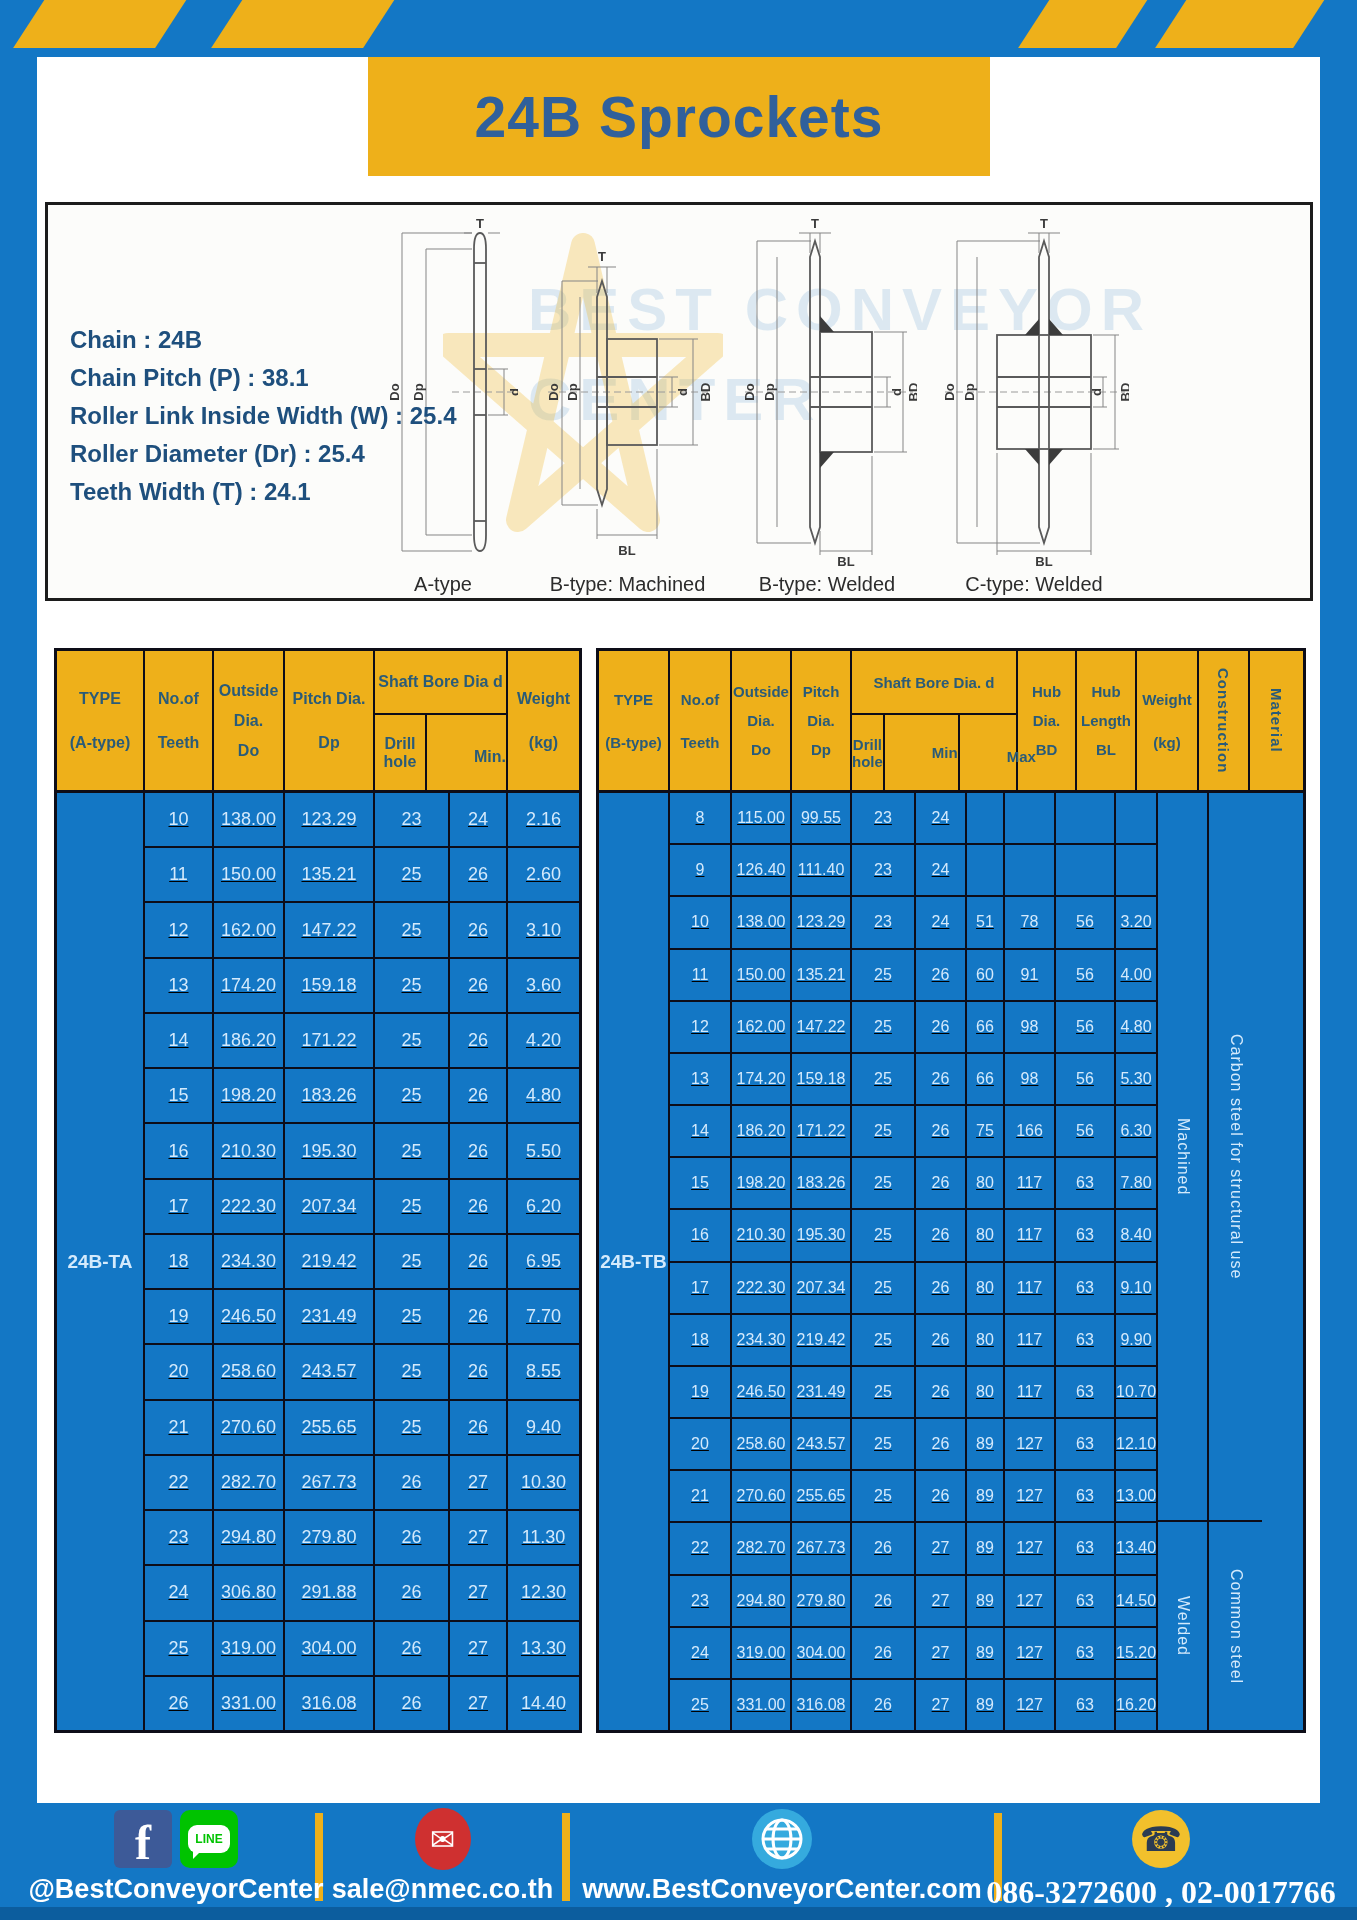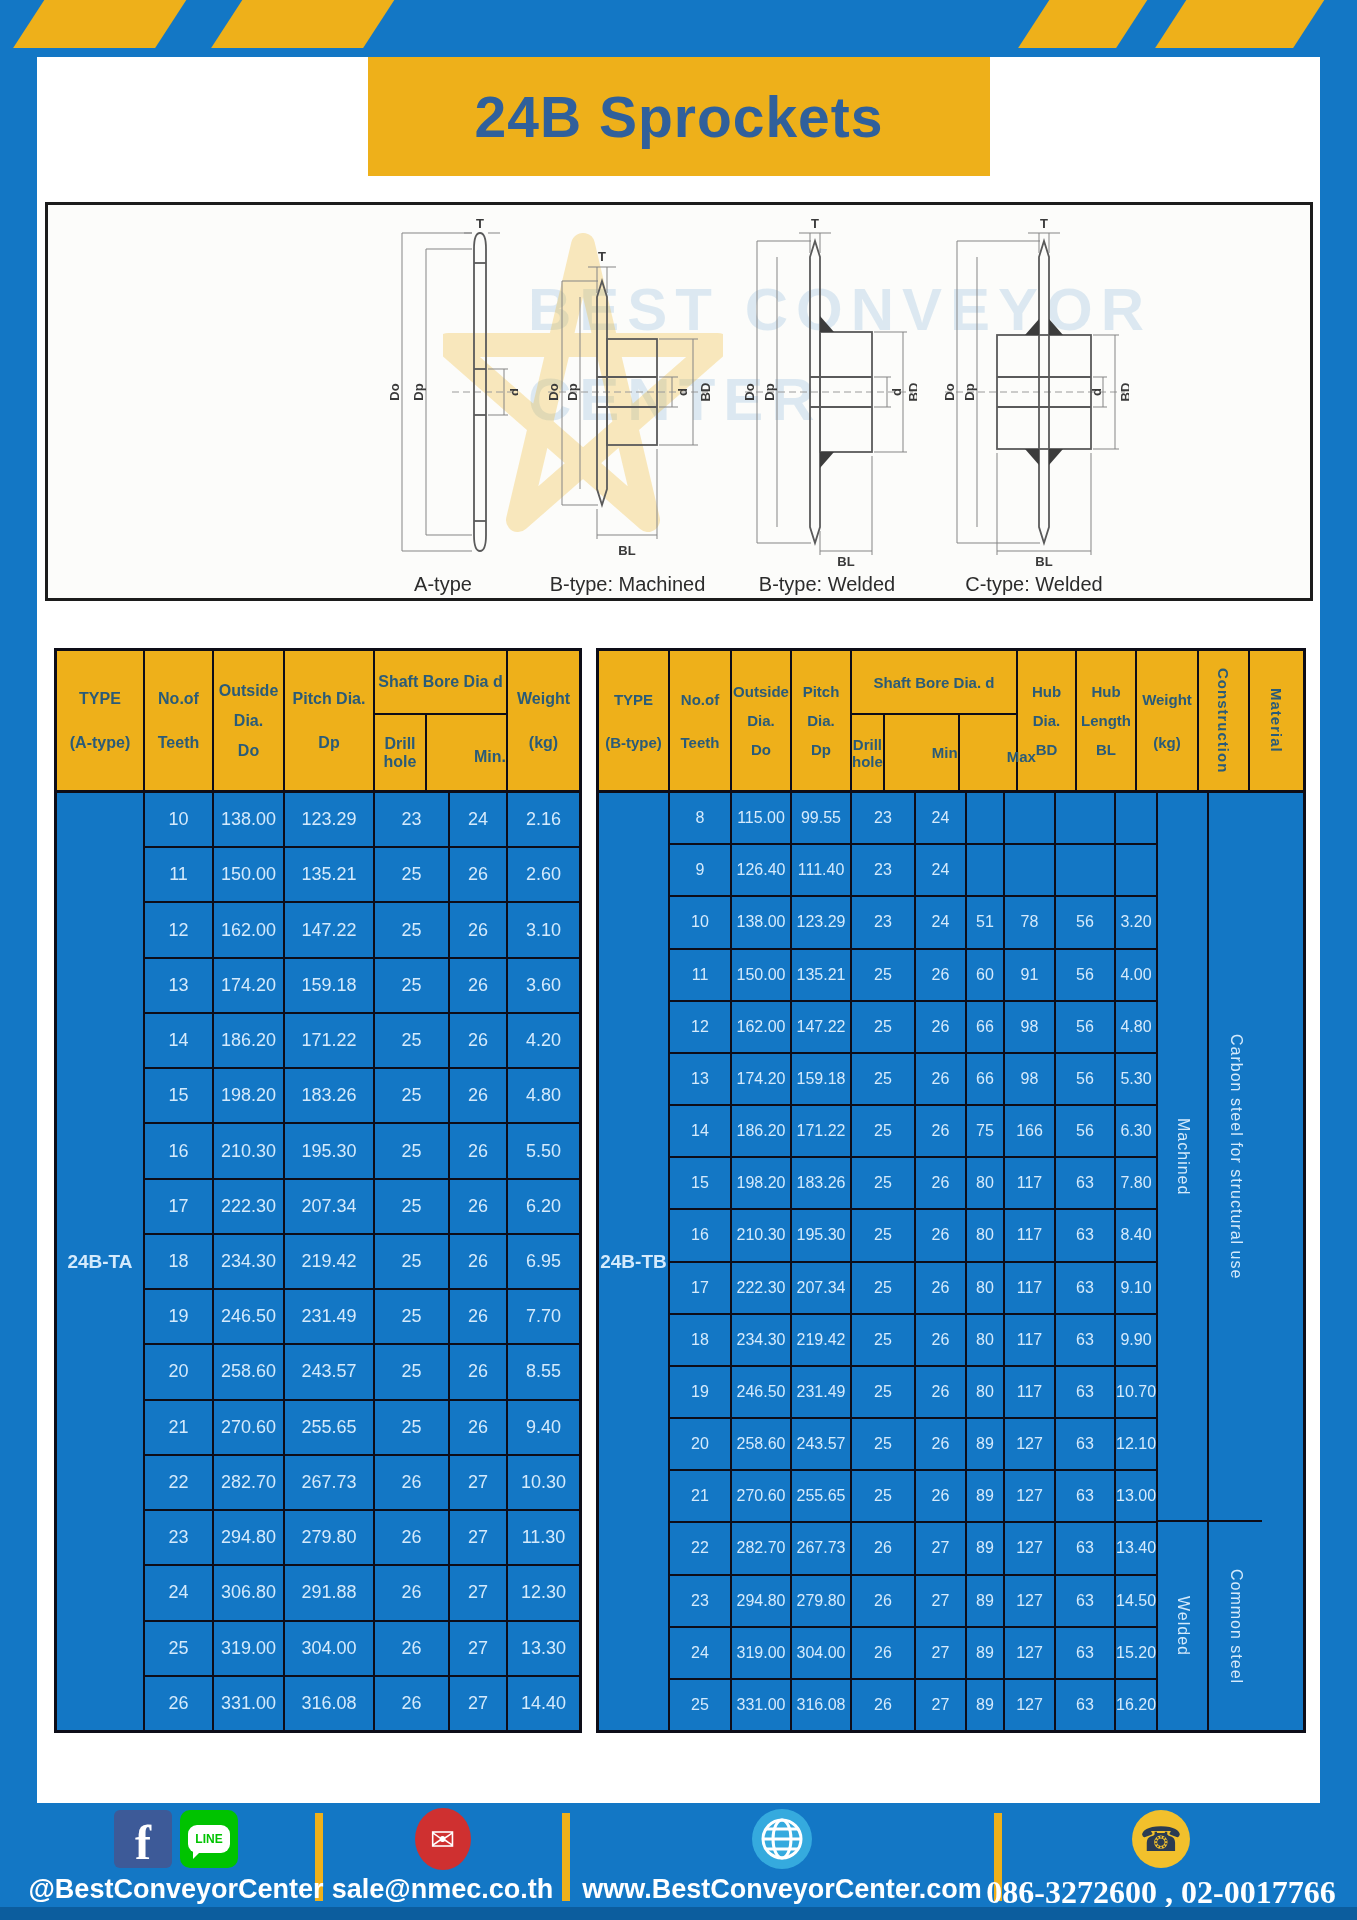--- a/index.html
+++ b/index.html
@@ -61,21 +61,21 @@
   .hgroup-label { height: 64px; display: flex; align-items: center; justify-content: center; border-bottom: 2px solid #0d0d18; font-weight: bold; color: #2a5b78; width: 100%; }
   .hgroup-sub { flex: 1; display: flex; width: 100%; gap: 47px; }
   .hsub { display: flex; align-items: center; justify-content: center; border-right: 2px solid #0d0d18; font-weight: bold; color: #2a5b78; }
   .hsub:last-child { border-right: none; margin-top: 8px; }
   .vert { writing-mode: vertical-rl; letter-spacing: 1px; }
   .tbody { height: 937px; display: flex; }
   .type-col { border-right: 2px solid #0d0d18; display: flex; align-items: center; justify-content: center;
               font-size: 19px; font-weight: bold; color: #d4eafc; }
   .rows-wrap { display: flex; flex-direction: column; border-right: 2px solid #0d0d18; }
   .tblA .rows-wrap { flex: 1; border-right: none; }
-  .row { flex: 1; display: flex; border-bottom: 2px solid #0d0d18; }
+  .row { flex: 1; display: flex; border-bottom: 2px solid #0d0d18; text-decoration: underline; }
   .row:last-child { border-bottom: none; }
   .c { border-right: 2px solid #0d0d18; display: flex; align-items: center; justify-content: center; color: #d4eafc; }
   .tblA .c { font-size: 18px; } .tblB .c { font-size: 16px; }
   .c:last-child { border-right: none; }
   
   .wA-type { width: 88px; } .cA0 { width: 69px; } .cA1 { width: 71px; } .cA2 { width: 90px; }
   .cA3 { width: 75px; } .cA4 { width: 58px; } .cA5 { flex: 1; }
   .hA-grp { width: 133px; } .hA-drill { width: 75px; } .hA-min { flex: 1; } .wA-weight { width: 71px; }
   
   .wB-type { width: 71px; } .cB0 { width: 62px; } .cB1 { width: 60px; } .cB2 { width: 60px; }
@@ -129,20 +129,27 @@
 <div class="title-box">
   <span>24B Sprockets</span>
 </div>
 
 <div class="diagram-box">
   <div class="watermark-text">BEST CONVEYOR CENTER</div>
   <svg class="watermark-logo" width="280" height="330" viewBox="0 0 280 330">
     <path d="M140,15 L205,290 L5,115 L275,115 L75,290 Z" fill="none" stroke="#efb41f" stroke-width="24" stroke-linejoin="round"></path>
   </svg>
 
+  <div class="spec-block">
+    <div class="spec-line">Chain : 24B</div>
+    <div class="spec-line">Chain Pitch (P) : 38.1</div>
+    <div class="spec-line">Roller Link Inside Width (W) : 25.4</div>
+    <div class="spec-line">Roller Diameter (Dr) : 25.4</div>
+    <div class="spec-line">Teeth Width (T) : 24.1</div>
+  </div>
 
   <div class="figures-row">
 
     <div class="fig">
       <svg width="150" height="350" viewBox="0 0 150 350">
         <line class="cl" x1="84" y1="175" x2="148" y2="175"></line>
         <path class="shape" d="M106,32 Q106,16 112,16 Q118,16 118,32 L118,318 Q118,334 112,334 Q106,334 106,318 Z"></path>
         <line class="shape" x1="106" y1="46" x2="118" y2="46"></line>
         <line class="shape" x1="106" y1="304" x2="118" y2="304"></line>
         <line class="shape" x1="106" y1="152" x2="118" y2="152"></line>

